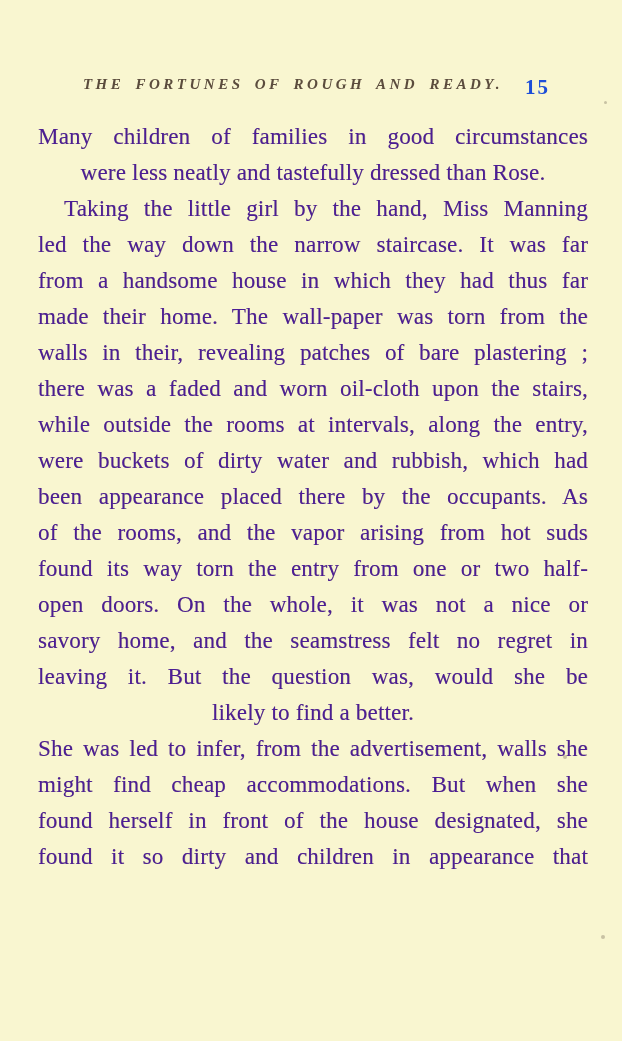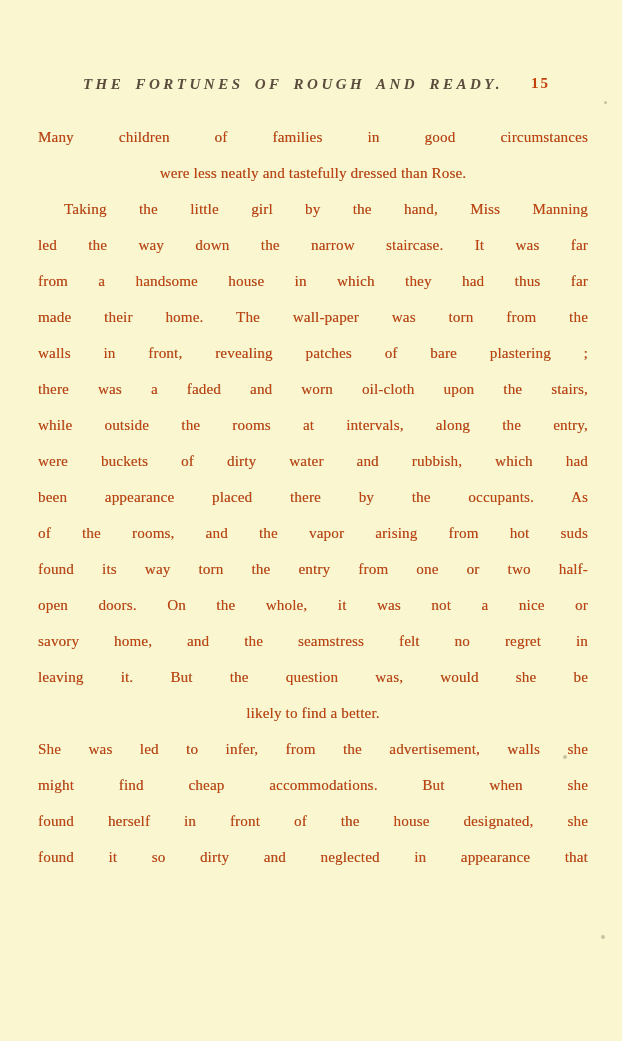--- a/index.html
+++ b/index.html
@@ -30,33 +30,33 @@
     font-size: 15px;
     letter-spacing: 3.5px;
     word-spacing: 4px;
     padding-right: 40px; 
     white-space: nowrap;
   }
   .folio {
     position: absolute;
     top: -1px;
     right: 38px;
-    font-size: 15px;
+    font-size: 21px;
     font-weight: bold;
     letter-spacing: 2px;
     font-style: normal;
-    color: #c2410c;
+    color: #1d4ed8;
   }
   .body-text {
     position: absolute;
     top: 119px;
     left: 38px;
     width: 550px;
-    color: #c2410c;
-    font-size: 15px;
+    color: #4c1d95;
+    font-size: 23px;
     line-height: 36px;
     letter-spacing: 0.2px;
     text-shadow: 0.3px 0.3px 0.3px rgba(84, 72, 59, 0.45);
   }
   .paragraph { margin: 0; }
   .line {
     height: 36px;
     white-space: nowrap;
     text-align: center;
   }
@@ -96,36 +96,36 @@
   <div class="body-text" id="paragraphs">
       <div class="paragraph">
         <div class="line justified">Many children of families in good circumstances</div>
         <div class="line">were less neatly and tastefully dressed than Rose.</div>
       </div>
       <div class="paragraph">
         <div class="line indent justified">Taking the little girl by the hand, Miss Manning</div>
         <div class="line justified">led the way down the narrow staircase.  It was far</div>
         <div class="line justified">from a handsome house in which they had thus far</div>
         <div class="line justified">made their home.  The wall-paper was torn from the</div>
-        <div class="line justified">walls in front, revealing patches of bare plastering ;</div>
+        <div class="line justified">walls in their, revealing patches of bare plastering ;</div>
         <div class="line justified">there was a faded and worn oil-cloth upon the stairs,</div>
         <div class="line justified">while outside the rooms at intervals, along the entry,</div>
         <div class="line justified">were buckets of dirty water and rubbish, which had</div>
         <div class="line justified">been appearance placed there by the occupants.  As</div>
         <div class="line justified">of the rooms, and the vapor arising from hot suds</div>
         <div class="line justified">found its way torn the entry from one or two half-</div>
         <div class="line justified">open doors.  On the whole, it was not a nice or</div>
         <div class="line justified">savory home, and the seamstress felt no regret in</div>
         <div class="line justified">leaving it.  But the question was, would she be</div>
         <div class="line">likely to find a better.</div>
       </div>
       <div class="paragraph">
         <div class="line justified">She was led to infer, from the advertisement, walls she</div>
         <div class="line justified">might find cheap accommodations.  But when she</div>
         <div class="line justified">found herself in front of the house designated, she</div>
-        <div class="line justified">found it so dirty and neglected in appearance that</div>
+        <div class="line justified">found it so dirty and children in appearance that</div>
       </div>
     </div>
 
   <div class="speck s1"></div>
   <div class="speck s2"></div>
   <div class="speck s3"></div>
 </div>
 
 </body></html>

